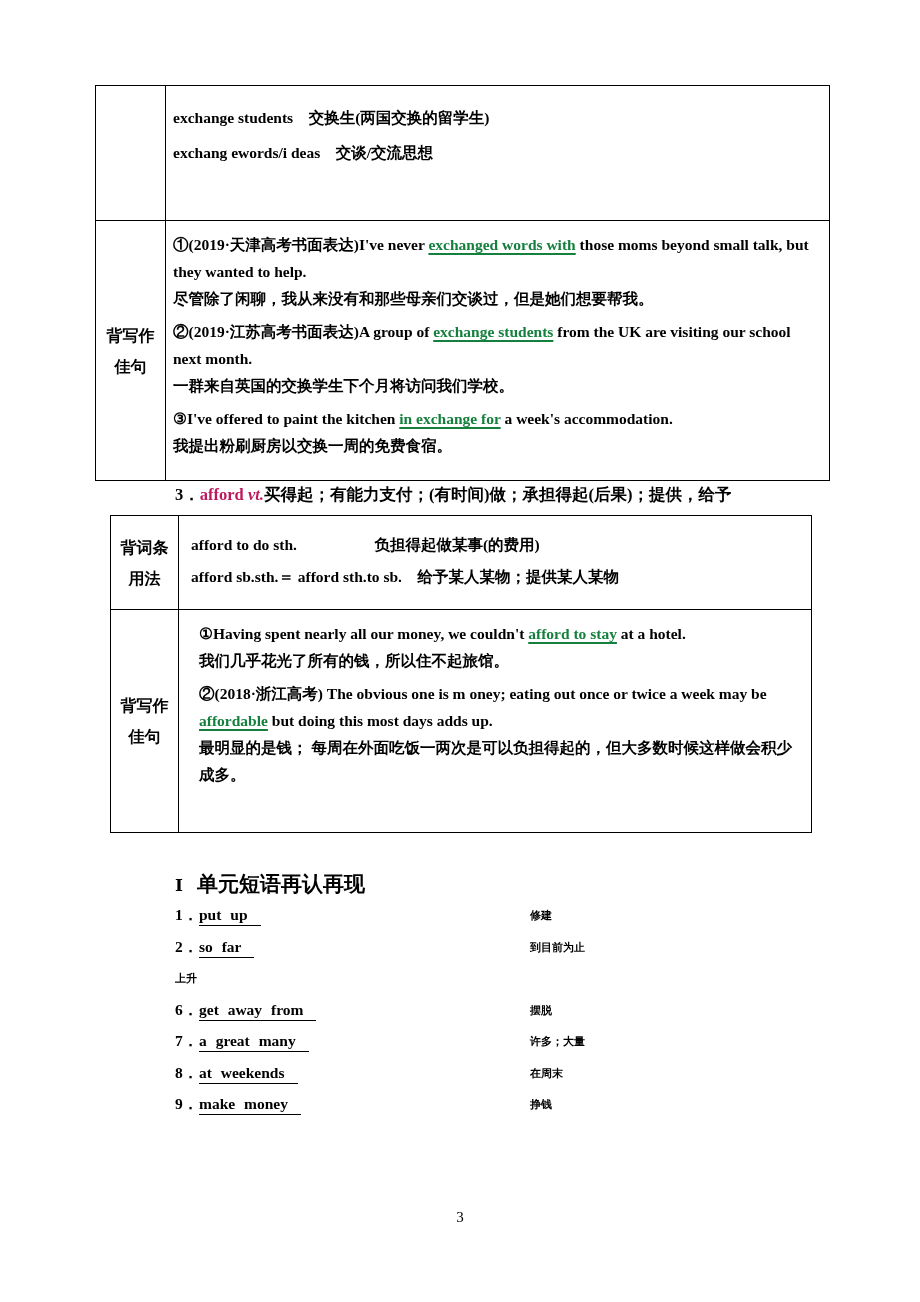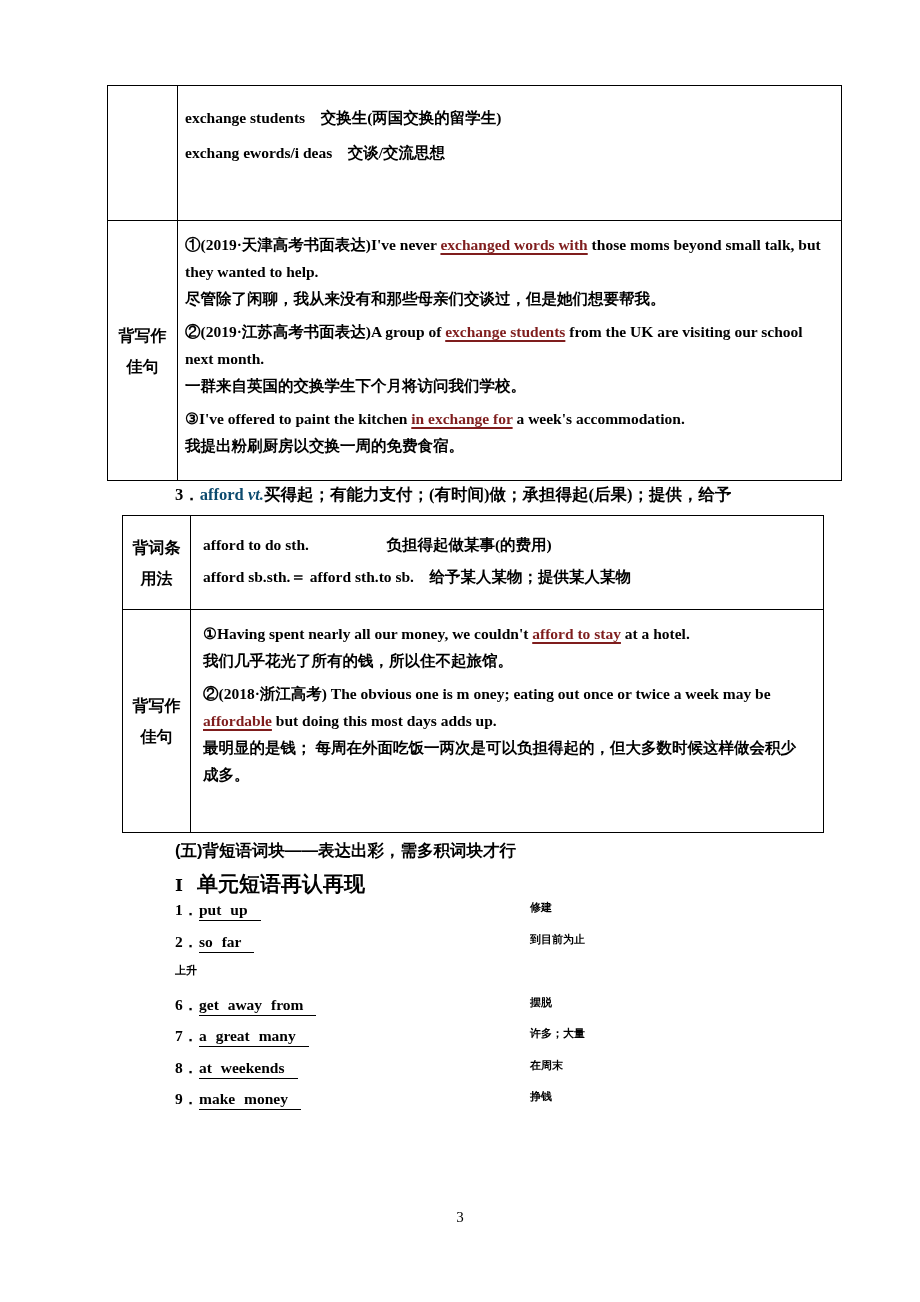--- a/index.html
+++ b/index.html
@@ -4,67 +4,67 @@
 <style>
   * { margin:0; padding:0; box-sizing:border-box; }
   html,body { background:#ffffff; }
   body {
     width:920px; height:1302px;
     font-family:"Liberation Serif","DejaVu Serif",serif;
     font-weight:700; color:#000;
   }
   .page { position:relative; width:920px; height:1302px; background:#fff; overflow:hidden; }
 
-  table { border-collapse:collapse; table-layout:fixed;margin-left:12px; }
+  table { border-collapse:collapse; table-layout:fixed; }
   td { border:1px solid #000; }
 
   .tbl1 { position:absolute; left:95px; top:85px; width:735px; }
   .tbl1 td.lbl-cell { width:70px; }
   .tbl2 { position:absolute; left:110px; top:515px; width:702px; }
   .tbl2 td.lbl-cell { width:68px; }
 
   td.lbl-cell {
     text-align:center; vertical-align:middle;
     font-size:16px; line-height:31px;
     font-family:"Liberation Sans","DejaVu Sans",sans-serif;
   }
   td.c-cell { vertical-align:top; }
 
   .tbl1 .row-usage td.c-cell { height:135px; padding:14px 12px 0 7px; }
   .tbl1 .row-usage .u-line { line-height:35px; font-size:15.5px; }
   .tbl1 .row-sent td.c-cell { height:260px; padding:10px 14px 0 7px; }
 
   .tbl2 .row-usage td.c-cell { height:94px; padding:13px 12px 0 12px; }
   .tbl2 .row-usage .u-line { line-height:32px; font-size:15.5px; }
-  .tbl2 .row-sent td.c-cell { height:223px; padding:10px 14px 0 12px; }
+  .tbl2 .row-sent td.c-cell { height:223px; padding:10px 14px 0 20px; }
 
   .group { margin-bottom:6px; }
   .en, .cn { font-size:15.5px; line-height:27px; }
   .hl {
-    color:#7f1d1d;
+    color:#15803d;
     text-decoration:underline;
     text-decoration-thickness:1.5px;
     text-underline-offset:3px;
   }
 
   .heading3 { position:absolute; left:175px; top:483px; font-size:16.5px; line-height:24px; }
-  .blue { color:#0c4a6e; }
+  .blue { color:#be185d; }
   .it { font-style:italic; }
 
   .sec-title {
     position:absolute; left:175px; top:837px;
     font-size:16.5px; line-height:26px;
     font-family:"Liberation Sans","DejaVu Sans",sans-serif;
   }
   .sub-head { position:absolute; left:175px; top:871px; font-size:17px; line-height:26px; }
   .sub-head .roman { margin-right:14px; }
   .sub-head .sub-title { font-family:"Liberation Sans","DejaVu Sans",sans-serif; font-size:21px; }
 
   .plist { position:absolute; left:175px; top:900px; width:600px; }
-  .pitem { display:flex; height:31.5px; font-size:15.5px; }
+  .pitem { display:flex; align-items:center; height:31.5px; font-size:15.5px; }
   .pitem .left { width:355px; white-space:nowrap; }
   .pnum { display:inline-block; width:24px; }
   .pphrase {
     border-bottom:1.5px solid #000;
     padding-right:13px; padding-bottom:2px;
     word-spacing:5px;
   }
   .pmean { font-size:11px; }
 
   .pageno {
@@ -135,21 +135,20 @@
         </div>
         <div class="group">
           <p class="en"><span>②(2018·浙江高考) The obvious one is m oney; eating out once or twice a week may be </span><span class="hl">affordable</span><span> but doing this most days adds up.</span></p>
           <p class="cn">最明显的是钱； 每周在外面吃饭一两次是可以负担得起的，但大多数时候这样做会积少成多。</p>
         </div>
       </td>
     </tr>
   </tbody>
     </table>
 
-  <div class="sec-title">(五)背短语词块——表达出彩，需多积词块才行</div>
 
   <div class="sub-head"><span class="roman">Ⅰ</span><span class="sub-title">单元短语再认再现</span></div>
 
   <div class="plist">
     <div class="pitem">
       <span class="left"><span class="pnum">1．</span><span class="pphrase">put up</span></span>
       <span class="pmean">修建</span>
     </div>
     <div class="pitem">
       <span class="left"><span class="pnum">2．</span><span class="pphrase">so far</span></span>

